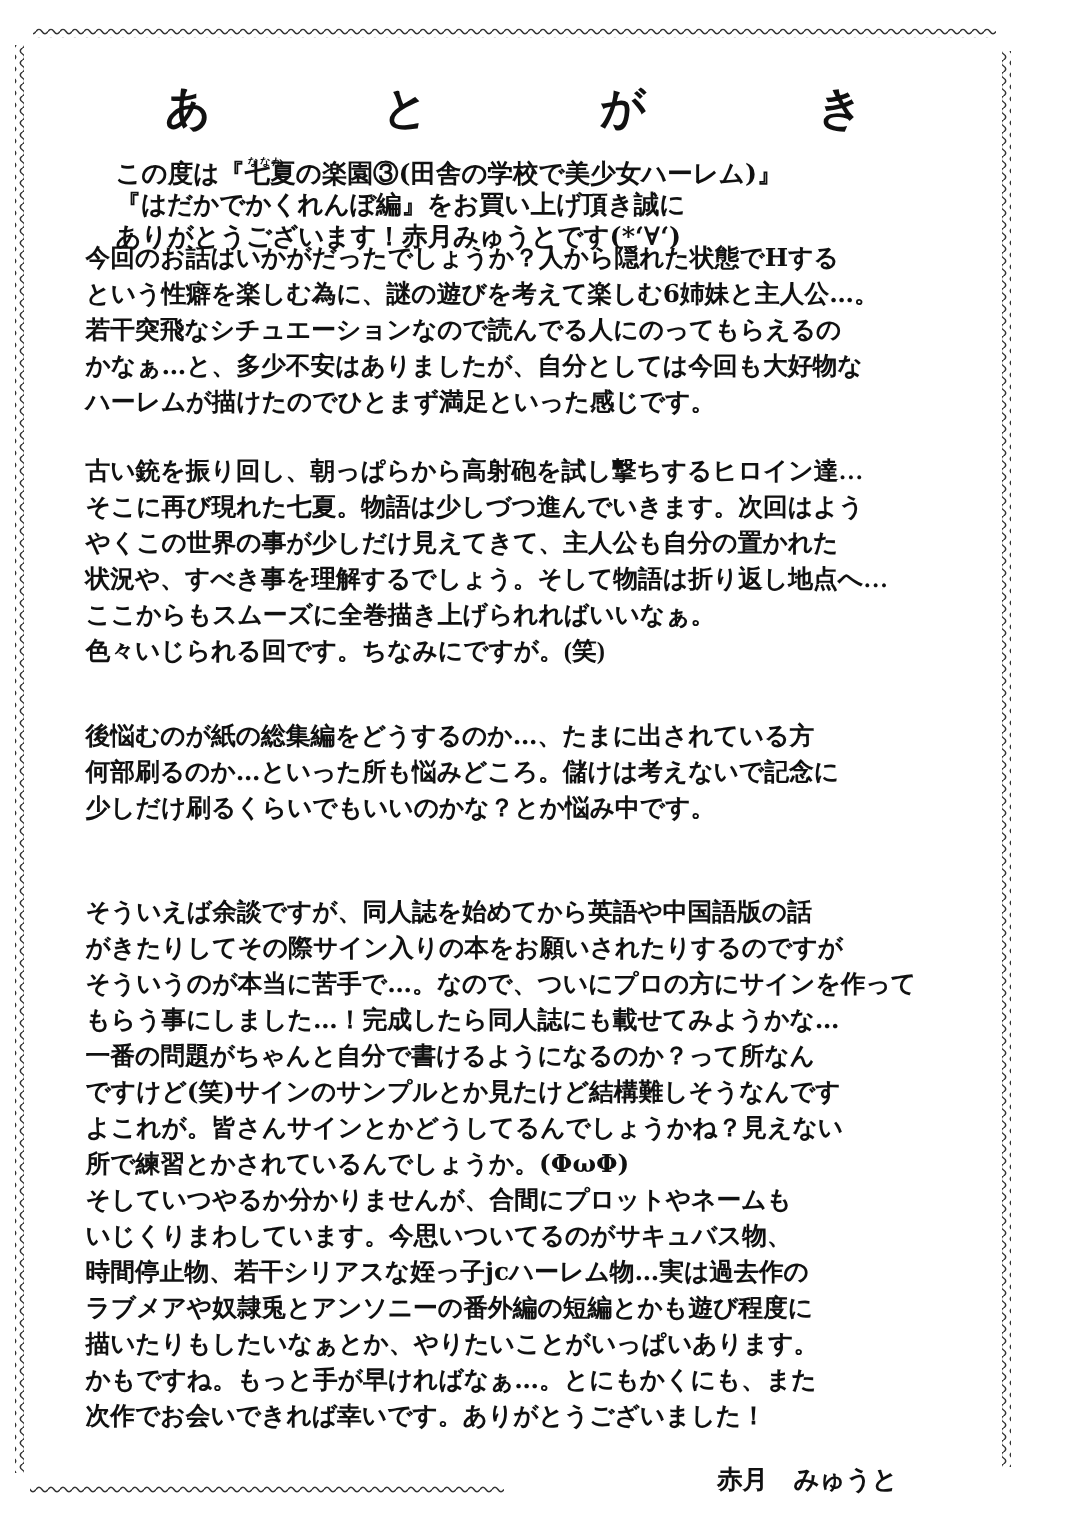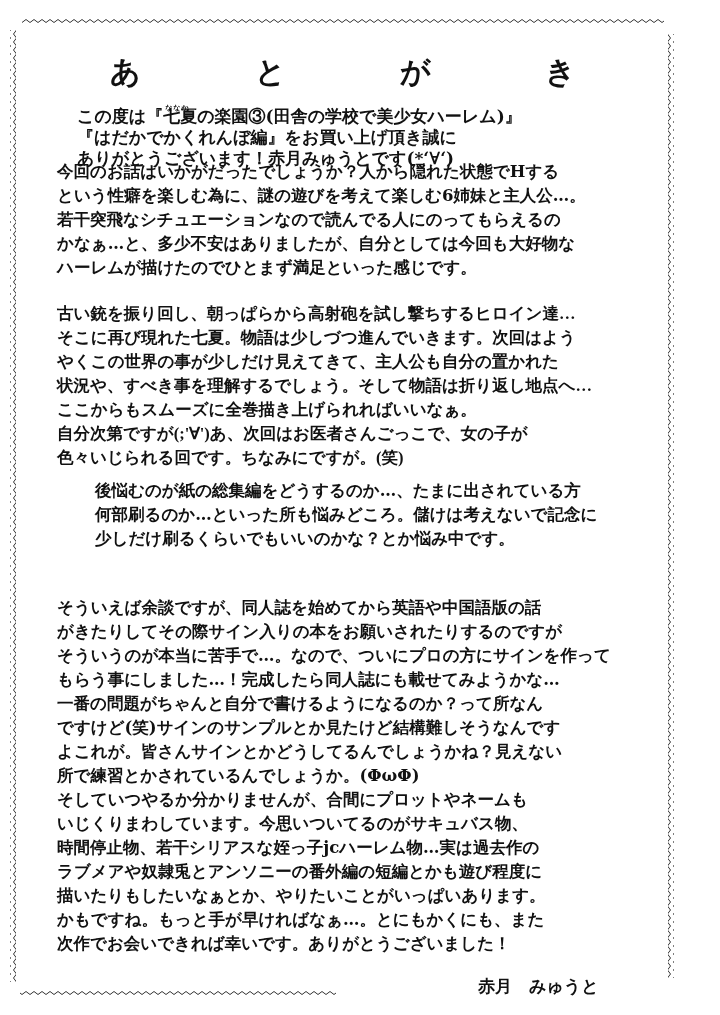--- a/index.html
+++ b/index.html
@@ -57,25 +57,24 @@
   <div class="line">かなぁ…と、多少不安はありましたが、自分としては今回も大好物な</div>
   <div class="line">ハーレムが描けたのでひとまず満足といった感じです。</div>
 </div>
 
 <div class="para" style="top:302px;font-family:Liberation Serif, serif;">
   <div class="line">古い銃を振り回し、朝っぱらから高射砲を試し撃ちするヒロイン達…</div>
   <div class="line">そこに再び現れた七夏。物語は少しづつ進んでいきます。次回はよう</div>
   <div class="line">やくこの世界の事が少しだけ見えてきて、主人公も自分の置かれた</div>
   <div class="line">状況や、すべき事を理解するでしょう。そして物語は折り返し地点へ…</div>
   <div class="line">ここからもスムーズに全巻描き上げられればいいなぁ。</div>
-  <div class="line">自分次第ですが(;'∀')あ、次回はお医者さんごっこで、女の子が</div>
   <div class="line">色々いじられる回です。ちなみにですが。(笑)</div>
 </div>
 
-<div class="para" style="top:479px;margin-left:38px;">
+<div class="para" style="top:479px;">
   <div class="line">後悩むのが紙の総集編をどうするのか…、たまに出されている方</div>
   <div class="line">何部刷るのか…といった所も悩みどころ。儲けは考えないで記念に</div>
   <div class="line">少しだけ刷るくらいでもいいのかな？とか悩み中です。</div>
 </div>
 
 <div class="para" style="top:596px;">
   <div class="line">そういえば余談ですが、同人誌を始めてから英語や中国語版の話</div>
   <div class="line">がきたりしてその際サイン入りの本をお願いされたりするのですが</div>
   <div class="line">そういうのが本当に苦手で…。なので、ついにプロの方にサインを作って</div>
   <div class="line">もらう事にしました…！完成したら同人誌にも載せてみようかな…</div>

